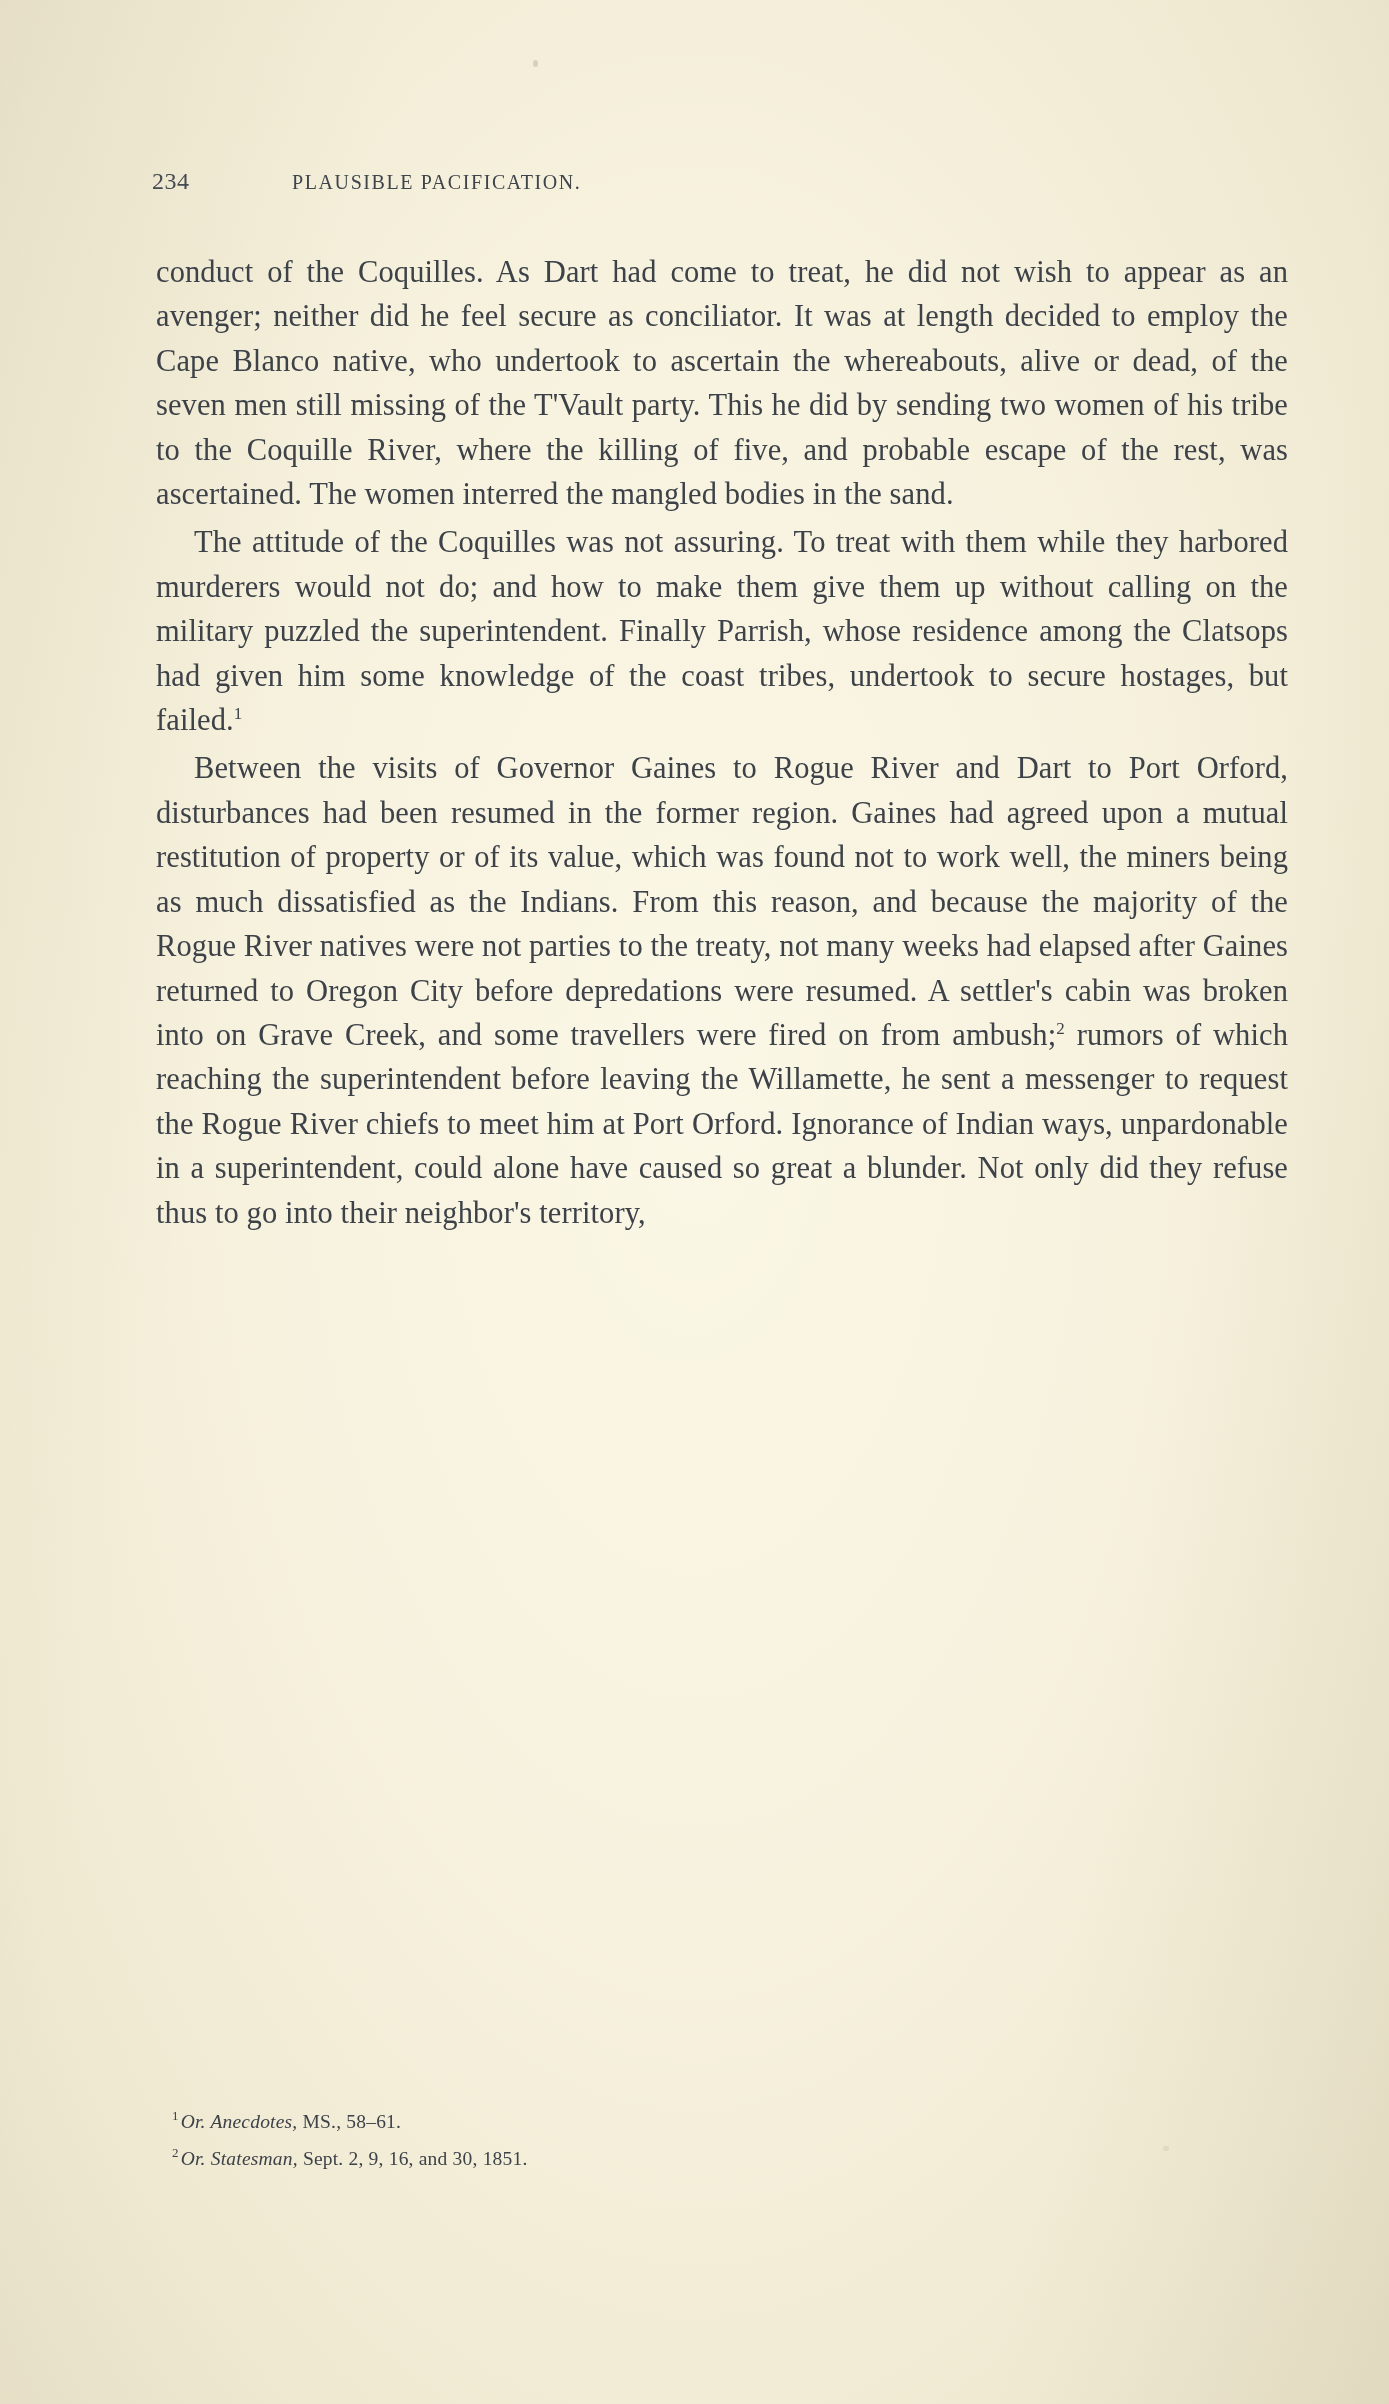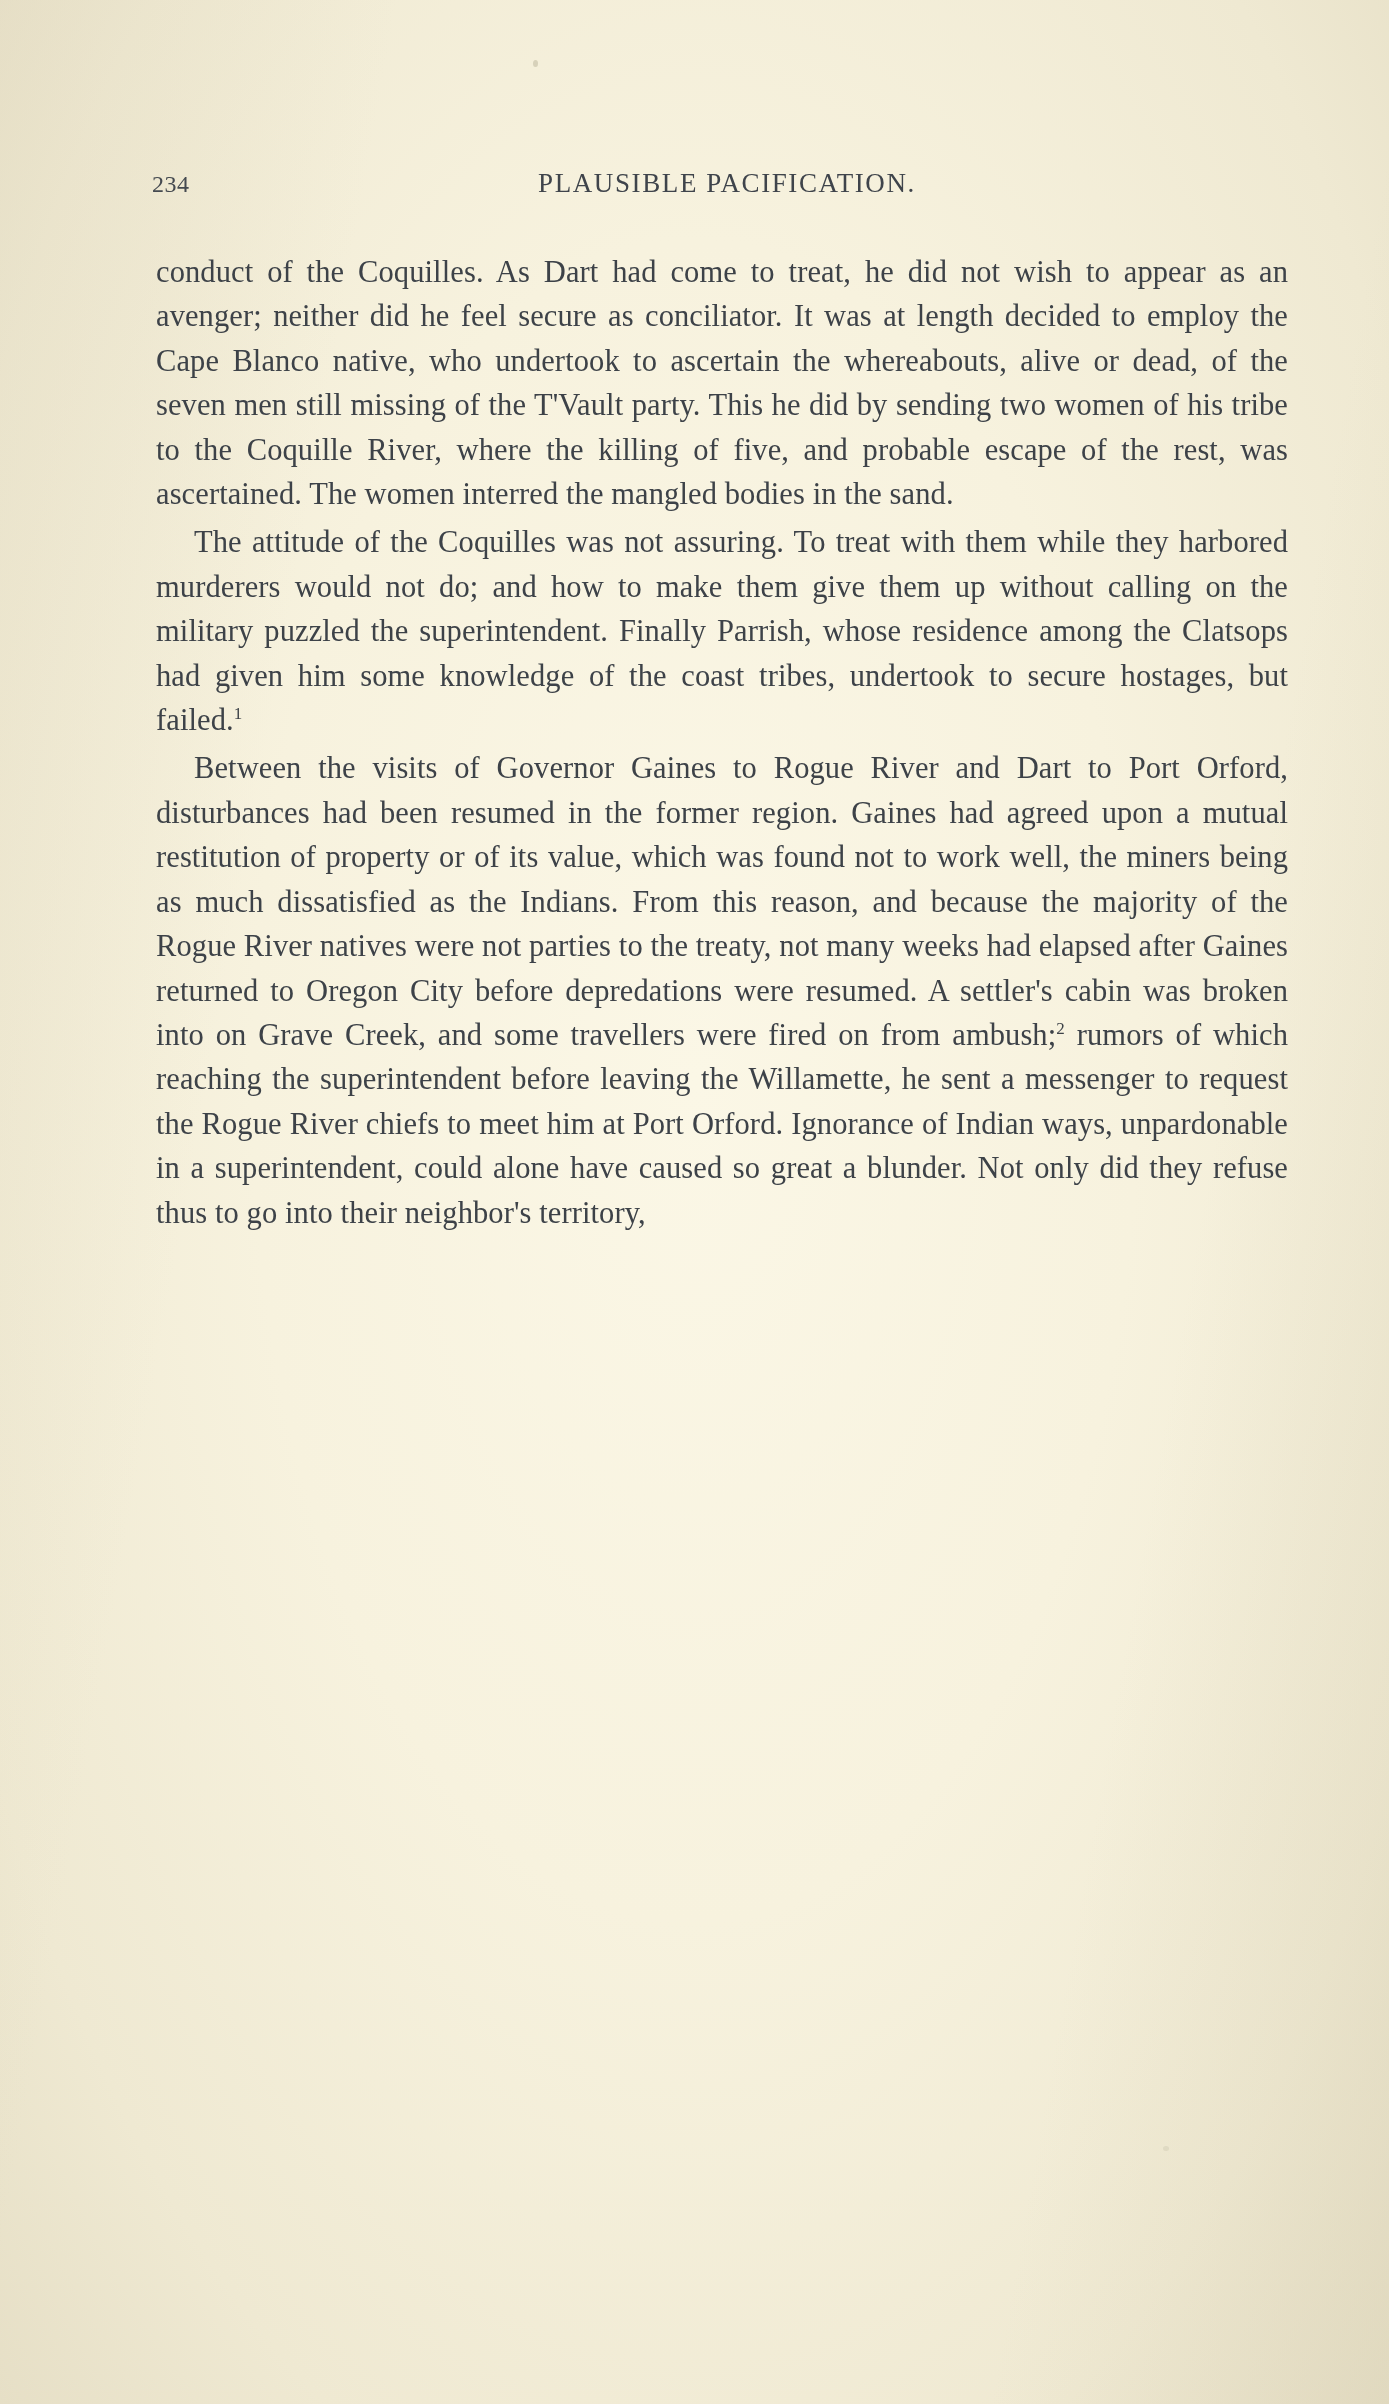--- a/index.html
+++ b/index.html
@@ -43,22 +43,21 @@
     margin-bottom: 42px;
   }
   .folio {
     font-size: 24px;
     letter-spacing: 0.5px;
     color: #454a50;
     width: 140px;
   }
   .running-head {
     flex: 1;
-    text-align: center;
-    font-size: 27px;
+    font-size: 20px;
     letter-spacing: 1.6px;
     color: #3f444b;
     margin-right: 130px;
     white-space: nowrap;
   }
   .body-text p {
     margin: 4px;
     font-size: 30.5px;
     line-height: 44.4px;
     text-align: justify;
@@ -117,13 +116,22 @@
       <div class="running-head">PLAUSIBLE PACIFICATION.</div>
     </div>
 
     <div class="body-text">
       <p>conduct of the Coquilles. As Dart had come to treat, he did not wish to appear as an avenger; neither did he feel secure as conciliator. It was at length decided to employ the Cape Blanco native, who undertook to ascertain the whereabouts, alive or dead, of the seven men still missing of the T'Vault party. This he did by sending two women of his tribe to the Coquille River, where the killing of five, and probable escape of the rest, was ascertained. The women interred the mangled bodies in the sand.</p>
       <p class="indent"><span>The attitude of the Coquilles was not assuring. To treat with them while they harbored murderers would not do; and how to make them give them up without calling on the military puzzled the superintendent. Finally Parrish, whose residence among the Clatsops had given him some knowledge of the coast tribes, undertook to secure hostages, but failed.</span><sup class="ref">1</sup></p>
       <p class="indent"><span>Between the visits of Governor Gaines to Rogue River and Dart to Port Orford, disturbances had been resumed in the former region. Gaines had agreed upon a mutual restitution of property or of its value, which was found not to work well, the miners being as much dissatisfied as the Indians. From this reason, and because the majority of the Rogue River natives were not parties to the treaty, not many weeks had elapsed after Gaines returned to Oregon City before depredations were resumed. A settler's cabin was broken into on Grave Creek, and some travellers were fired on from ambush;</span><sup class="ref">2</sup><span> rumors of which reaching the superintendent before leaving the Willamette, he sent a messenger to request the Rogue River chiefs to meet him at Port Orford. Ignorance of Indian ways, unpardonable in a superintendent, could alone have caused so great a blunder. Not only did they refuse thus to go into their neighbor's territory,</span></p>
     </div>
   </div>
 
+  <div class="footnotes">
+
+    <div class="fn">
+      <sup>1</sup><i>Or. Anecdotes,</i><span> MS., 58–61.</span>
+    </div>
+    <div class="fn">
+      <sup>2</sup><i>Or. Statesman,</i><span> Sept. 2, 9, 16, and 30, 1851.</span>
+    </div>
+  </div>
 </div>
 
 </body></html>

